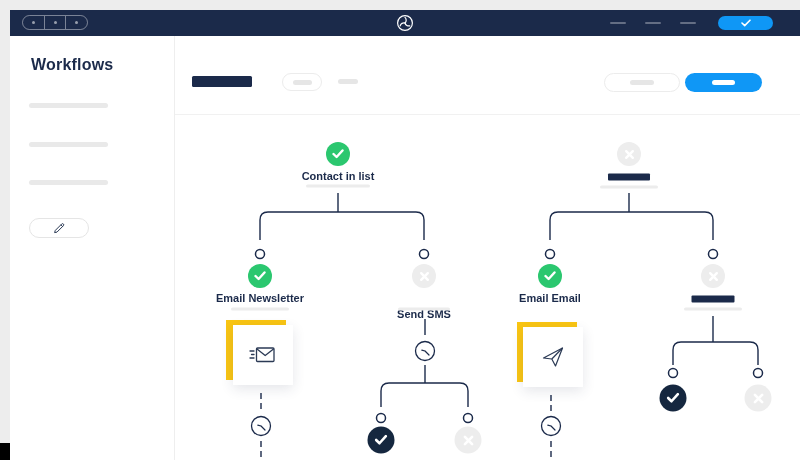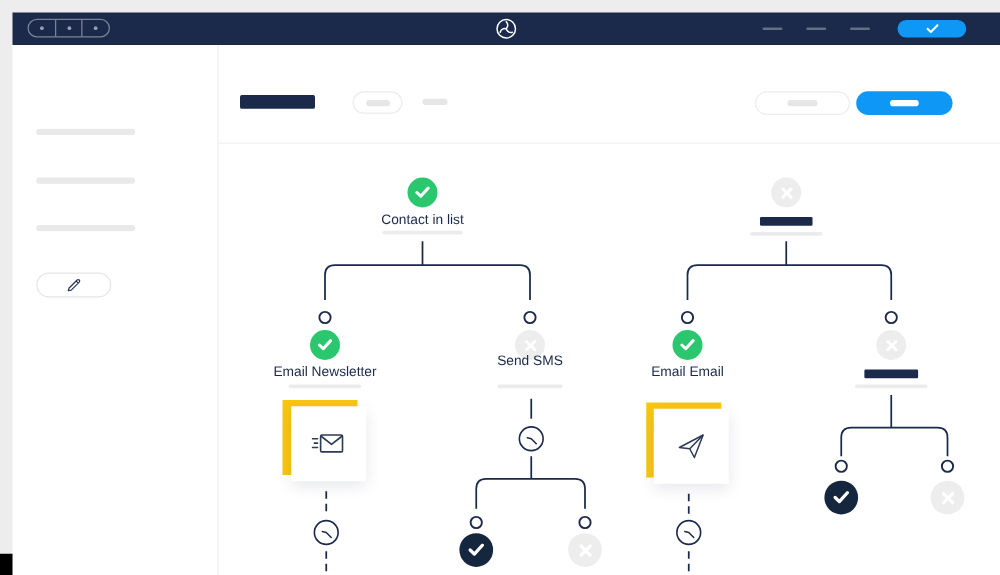--- a/index.html
+++ b/index.html
@@ -62,21 +62,21 @@
   .clock path{stroke:var(--navy);stroke-width:1.2;fill:none;stroke-linecap:round;}
 
   .status{position:absolute;border-radius:50%;display:flex;align-items:center;justify-content:center;
     transform:translate(-50%,-50%);line-height:0;}
   .s24{width:24px;height:24px;}
   .s27{width:27px;height:27px;}
   .st-green{background:var(--green);}
   .st-gray{background:var(--inactive-gray);}
   .st-navy{background:#15273f;}
 
-  .node-label{position:absolute;transform:translate(-50%,-50%);font-size:11px;font-weight:400;
+  .node-label{position:absolute;transform:translate(-50%,-50%);font-size:11px;font-weight:700;
     color:var(--navy);white-space:nowrap;}
   .node-underline{position:absolute;transform:translate(-50%,-50%);height:3px;
     background:#ececec;border-radius:1.5px;}
   .navy-bar{position:absolute;transform:translate(-50%,-50%);height:7px;
     background:var(--navy);border-radius:1px;}
 
   .card-yellow{position:absolute;width:60px;height:60px;background:var(--yellow);}
   .card-white{position:absolute;width:60px;height:60px;background:#fff;
     box-shadow:0 4px 12px rgba(40,50,80,.12);display:flex;align-items:center;justify-content:center;line-height:0;}
 </style>
@@ -116,20 +116,21 @@
     <button class="topbar-cta">
       <span>
         <svg width="10" height="8" viewBox="0 0 10 8">
             <path d="M1 4 L3.7 6.6 L9 1.2" stroke="#fff" stroke-width="1.6" fill="none" stroke-linecap="round" stroke-linejoin="round"></path>
           </svg>
       </span>
     </button>
   </div>
 
   <div class="sidebar">
+    <div class="sidebar-title">Workflows</div>
     <div class="skel" style="top:67px"></div>
     <div class="skel" style="top:106px"></div>
     <div class="skel" style="top:144px"></div>
     <button class="edit-btn">
       <span>
         <svg width="12" height="12" viewBox="0 0 12 12">
           <path d="M1.6 10.6 L4 10.1 L10.4 3.7 A1.2 1.2 0 0 0 8.7 2 L2.3 8.4 Z M7.9 2.8 L9.6 4.5" fill="none" stroke="#2b3a55" stroke-width="1" stroke-linejoin="round"></path>
         </svg>
       </span>
     </button>
@@ -211,21 +212,21 @@
           </svg>
       </div>
       <div class="node-label" style="left:85px;top:183px">Email Newsletter</div>
       <div class="node-underline" style="left:85px;top:194px;width:58px"></div>
 
       <div class="status s24 st-gray" style="left:249px;top:161px">
         <svg width="11" height="11" viewBox="0 0 10 10">
             <path d="M2 2 L8 8 M8 2 L2 8" stroke="#fff" stroke-width="2.2" stroke-linecap="round"></path>
           </svg>
       </div>
-      <div class="node-label" style="left:249px;top:174px">Send SMS</div>
+      <div class="node-label" style="left:249px;top:199px">Send SMS</div>
       <div class="node-underline" style="left:249px;top:194px;width:52px"></div>
 
       <div class="card-yellow" style="left:51px;top:205px"></div>
       <div class="card-white" style="left:58px;top:210px">
         <span>
           <svg width="28" height="20" viewBox="0 0 28 20">
             <g stroke="#2b3a55" stroke-width="1.3" fill="none" stroke-linecap="round" stroke-linejoin="round">
               <rect x="7.5" y="3" width="17.5" height="13.5" rx="1"></rect>
               <path d="M8 4 L16.2 10.5 L24.5 4"></path>
               <path d="M1 6 H5 M2.5 9.5 H5 M1 13 H5"></path>

